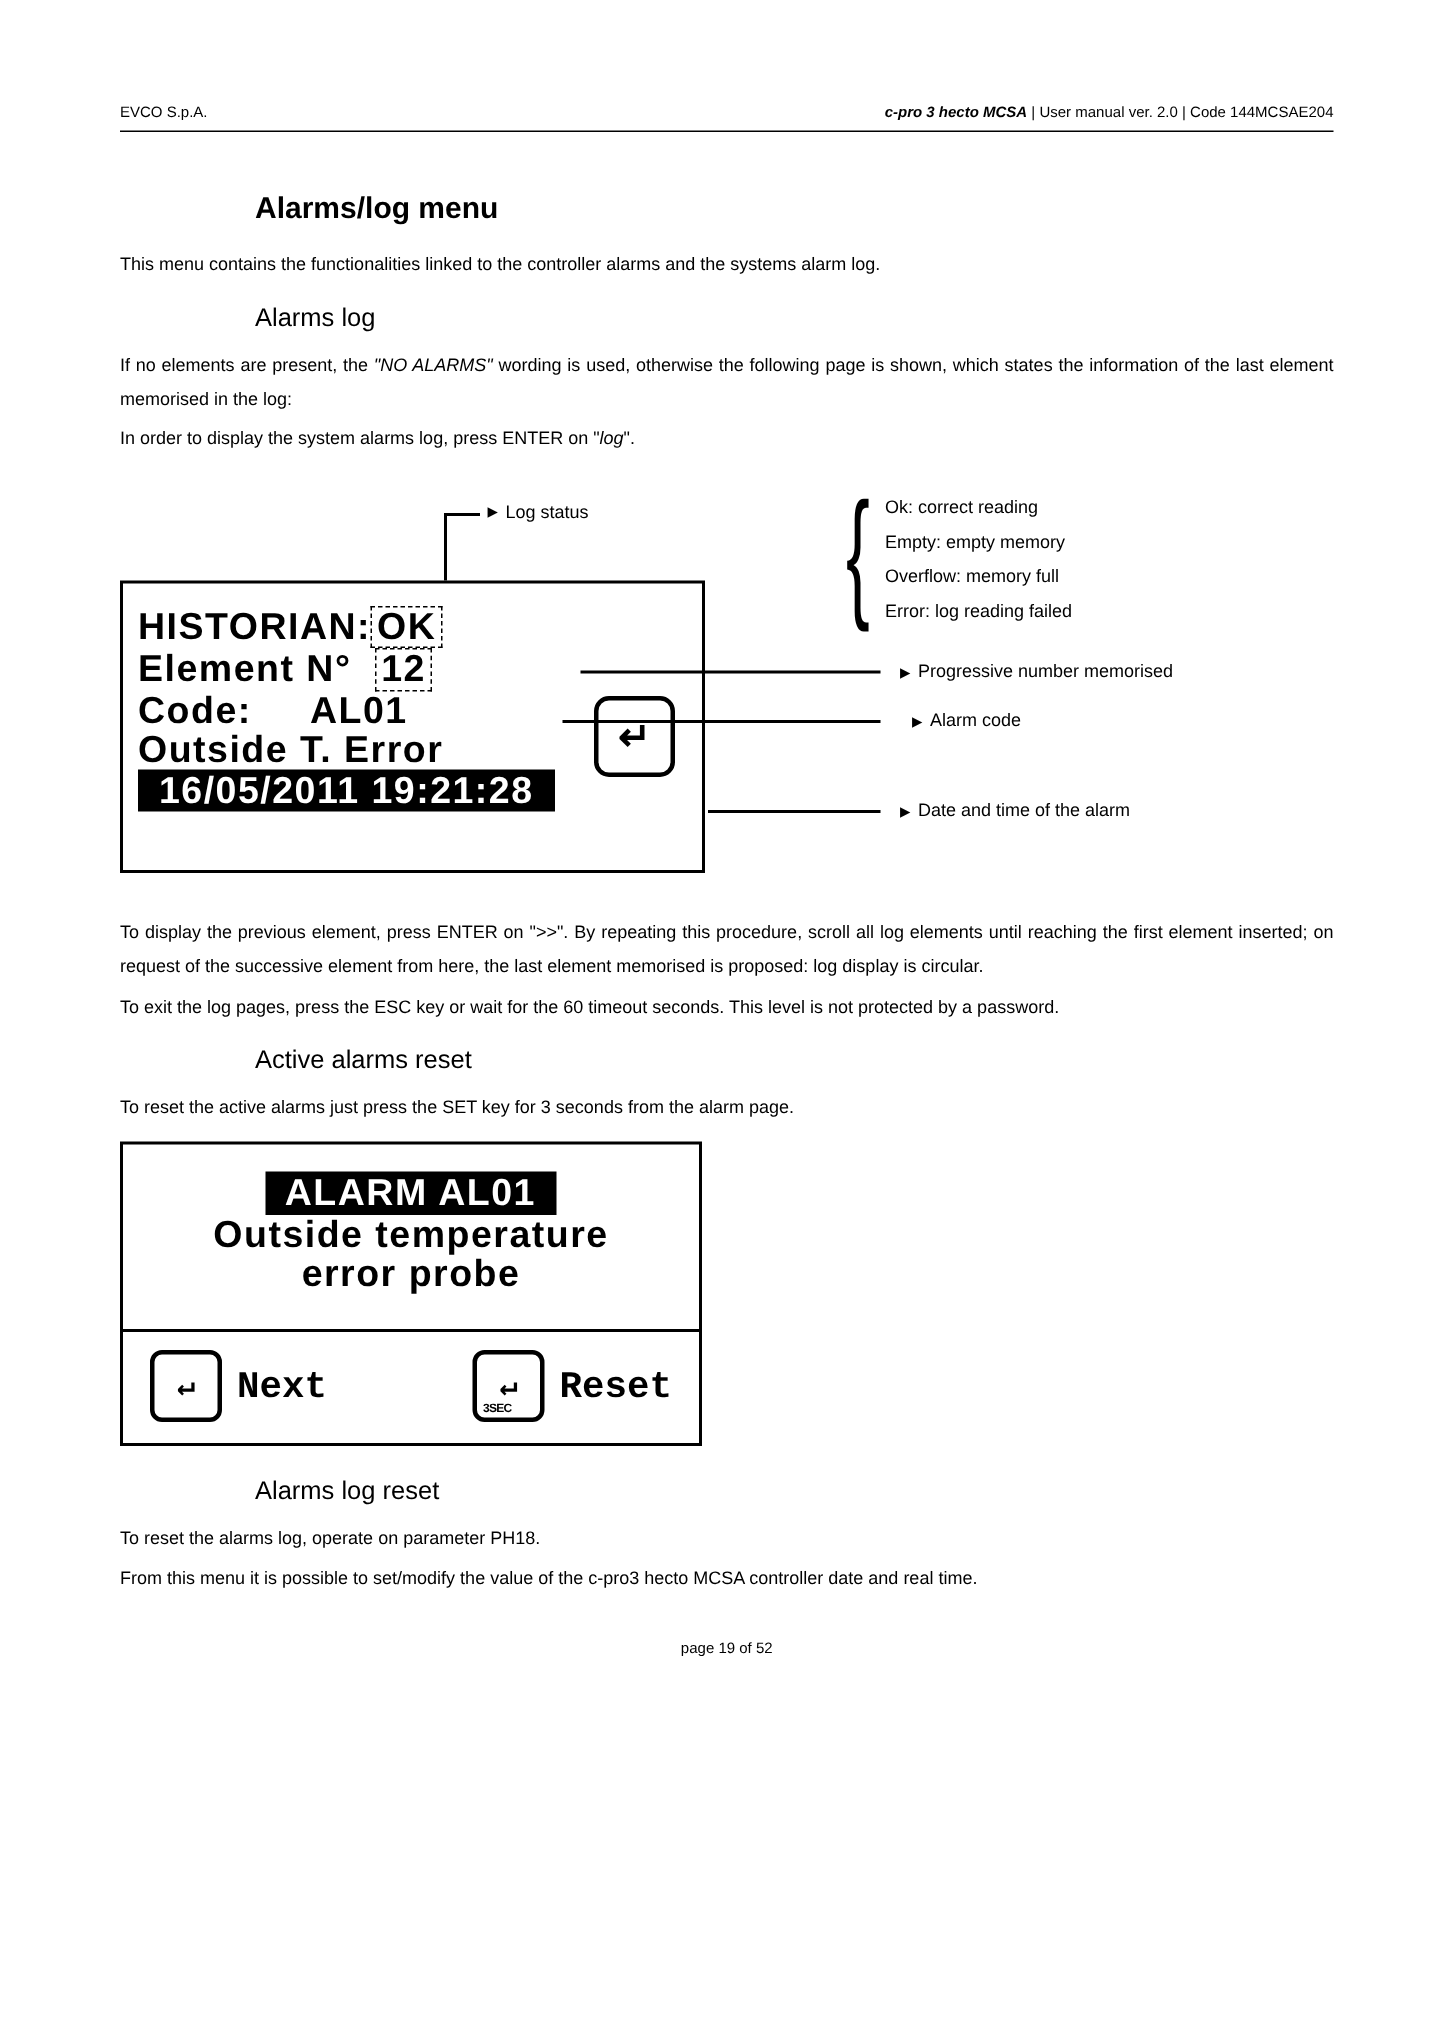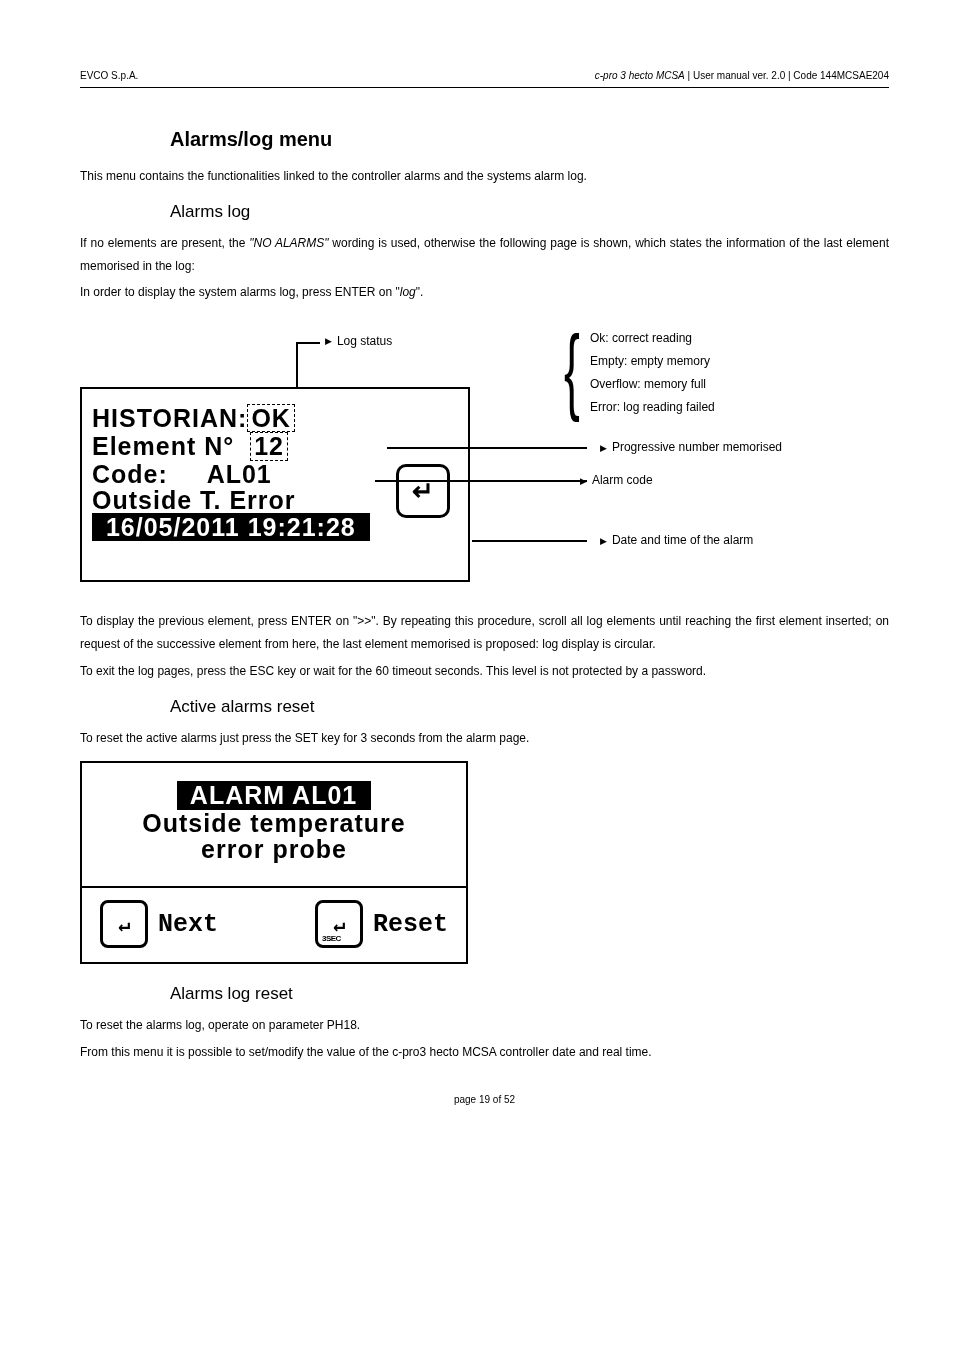--- a/index.html
+++ b/index.html
@@ -18,21 +18,21 @@
   .header-row {
     display: flex;
     justify-content: space-between;
     font-size: 10px;
     margin-bottom: 6px;
   }
   .header-right {
     text-align: right;
   }
   .header-right .bold {
-    font-weight: normal;
+    font-weight: bold;
     font-style: italic;
     margin-top: 34px;
   }
   hr.header-line {
     border: none;
     border-top: 1px solid #000;
     margin: 0 0 40px 0;
   }
   h1 {
     font-size: 20px;
@@ -145,21 +145,21 @@
     position: absolute;
     left: 510px;
     top: 5px;
     font-size: 12px;
     line-height: 1.9;
   }
 
   .cl-line-1 { position:absolute; left:307px; top:125px; width:200px; height:2px; background:#000;}
   .cl-label-1 { left:520px; top:118px; }
   .cl-line-2 { position:absolute; left:295px; top:158px; width:212px; height:2px; background:#000;}
-  .cl-label-2 { left:500px; top:151px; }
+  .cl-label-2 { left:528px; top:151px; }
   .cl-line-3 { position:absolute; left:392px; top:218px; width:115px; height:2px; background:#000;}
   .cl-label-3 { left:520px; top:211px; }
 
   
   .lcd-box2 {
     width: 388px;
     border: 2px solid #000;
     margin: 12px 0 20px 0;
     padding: 18px 0 0 0;
     box-sizing: border-box;

